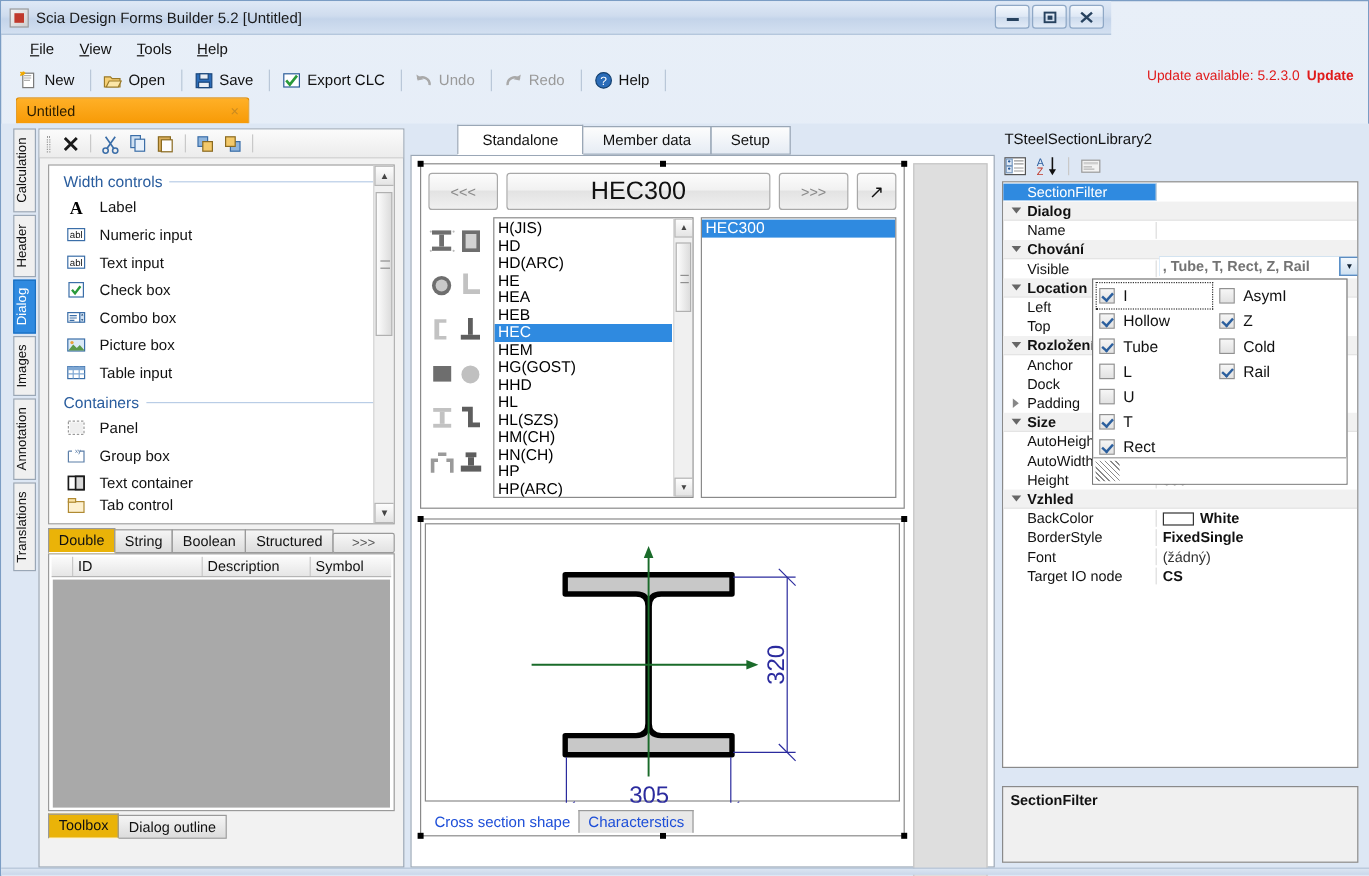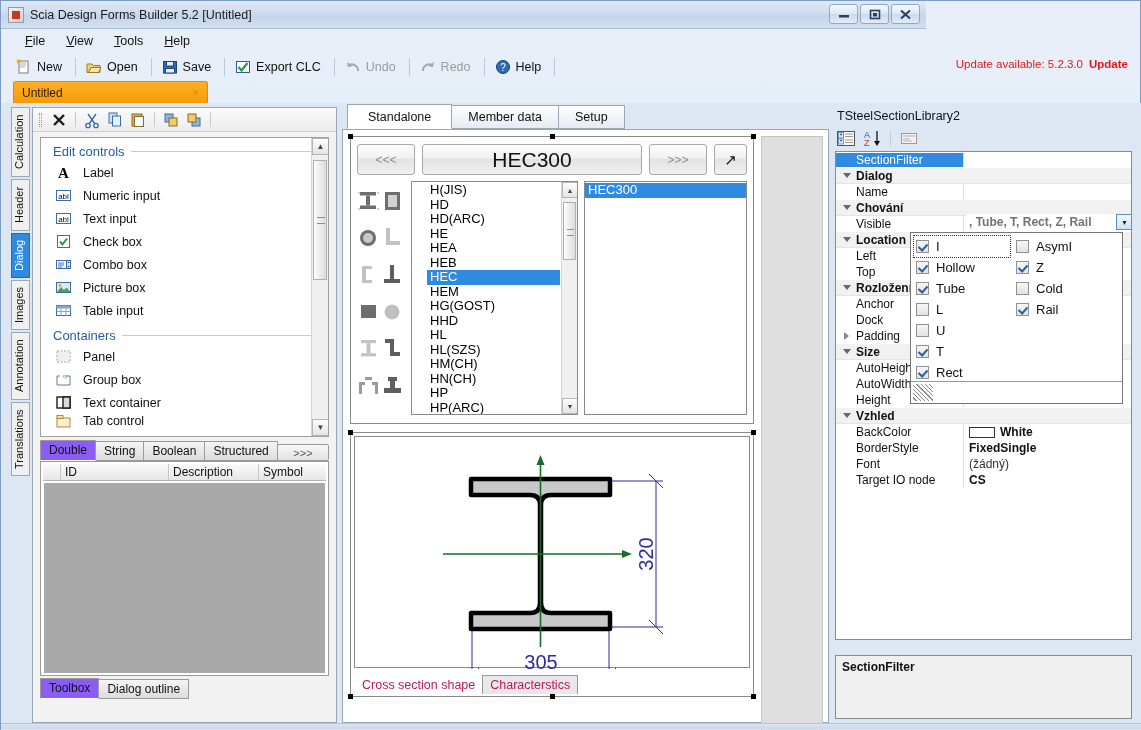--- a/index.html
+++ b/index.html
@@ -156,21 +156,21 @@
   .datagrid-box{
     position:absolute;left:7px;top:334px;width:289px;height:255px;
   }
   .dg-tabs{ display:flex;align-items:flex-end;height:19px; }
   .dg-tab{
     padding:2px 8px;font-size:12px;border:1px solid #9a9a9a;
     background:linear-gradient(to bottom,#f5f5f5,#dcdcdc);
     margin-right:-1px; color:#111;
   }
   .dg-tab.sel{
-    background:#8b5cf6;border-bottom-color:#fff;padding-bottom:3px;position:relative;z-index:2;
+    background:#eab308;border-bottom-color:#fff;padding-bottom:3px;position:relative;z-index:2;
   }
   .dg-more{
     margin-left:auto;width:52px;height:17px;
     background:linear-gradient(to bottom,#f7f7f7,#e2e2e2);
     border:1px solid #9a9a9a;border-radius:2px;
     font-size:11px;color:#555;display:flex;align-items:center;justify-content:center;
   }
   .dg-body{
     position:absolute;left:0;top:19px;width:289px;height:215px;
     background:#fff;border:1px solid #9a9a9a;padding:2px;
@@ -180,21 +180,21 @@
     border-bottom:1px solid #b5b5b5;font-size:12px;color:#111;
   }
   .dg-head div{ border-right:1px solid #c8c8c8;padding:1px 4px; }
   .dg-rows{ position:absolute;left:3px;top:21px;width:281px;height:190px;background:#a9a9a9; }
   .dg-bottom-tabs{
     position:absolute;left:0;top:238px;display:flex;align-items:flex-end;height:19px;
   }
 
   
   .center{
-    position:absolute;left:341px;top:4px;width:487px;height:616px;
+    position:absolute;left:341px;top:4px;width:487px;height:616px;padding-left:34px;
   }
   .ct-tabs{ display:flex;align-items:flex-end;height:22px;margin-left:5px; }
   .ct-tab{
     padding:4px 16px;font-size:12.5px;color:#111;
     border:1px solid #9aa7b6;margin-right:-1px;
     background:linear-gradient(to bottom,#fdfdfd,#e6ecf4);
   }
   .ct-tab.sel{
     background:#fff;border-bottom-color:#fff;position:relative;z-index:2;
     padding:5px 20px 4px;
@@ -251,21 +251,21 @@
   .lb-thumb:after{
     content:"";position:absolute;left:3px;top:26px;width:7px;height:5px;
     border-top:1px solid #8f8f8f;border-bottom:1px solid #8f8f8f;
   }
   .draw-area{
     position:absolute;left:7px;top:302px;width:404px;height:265px;
     border:1px solid #8a8a8a;background:#fff;
   }
   .draw-inner{ position:absolute;left:3px;top:3px;width:396px;height:232px;border:1px solid #8a8a8a;background:#fff; }
   .draw-tabs{ position:absolute;left:4px;bottom:2px;display:flex;align-items:flex-end;height:19px; }
-  .dt{ padding:2px 7px;font-size:12.5px;color:#be185d; }
+  .dt{ padding:2px 7px;font-size:12.5px;color:#1d4ed8; }
   .dt.sel{ background:#e8e8e8;border:1px solid #9a9a9a;border-bottom:none; }
   .gray-pane{
     position:absolute;left:418px;top:6px;width:62px;height:680px;
     background:#dedede;border:1px solid #c5c5c5;
   }
 
   
   .rightpanel{
     position:absolute;left:832px;top:4px;width:303px;height:616px;
   }
@@ -510,21 +510,21 @@
           <svg width="18" height="18">
               <rect x="7" y="7" width="8" height="8" fill="#8fb5dd" stroke="#3b6ea8"></rect>
               <rect x="3" y="3" width="8" height="8" fill="#f3c96a" stroke="#8a6a20"></rect>
             </svg>
         </span>
         <div class="lp-sep"></div>
       </div>
 
       <div class="toolbox-box">
         <div class="tb-group">
-          <span>Edit controls</span>
+          <span>Width controls</span>
           <span class="line"></span>
         </div>
 
         <div class="tb-row">
           <span class="gi">
             <svg width="17" height="17">
                 <text x="8.5" y="14" font-size="15" font-family="Liberation Serif" font-weight="bold" text-anchor="middle" fill="#000">A</text>
               </svg>
           </span>
           <span>Label</span>
@@ -761,21 +761,21 @@
               <span class="shape-ic">
                 <svg width="23" height="36">
                     <rect x="7" y="9" width="9" height="4" fill="#5e5e5e"></rect>
                     <rect x="9" y="13" width="5" height="7" fill="#5e5e5e"></rect>
                     <rect x="3" y="20" width="17" height="5" fill="#5e5e5e"></rect>
                   </svg>
               </span>
             </div>
 
             <div class="listbox lb1">
-              <div style="position:absolute;left:15px;top:1px;right:17px;">
+              <div style="position:absolute;left:0;top:1px;right:17px;">
                 <div class="lb-item">H(JIS)</div>
                 <div class="lb-item">HD</div>
                 <div class="lb-item">HD(ARC)</div>
                 <div class="lb-item">HE</div>
                 <div class="lb-item">HEA</div>
                 <div class="lb-item">HEB</div>
                 <div class="lb-item sel">HEC</div>
                 <div class="lb-item">HEM</div>
                 <div class="lb-item">HG(GOST)</div>
                 <div class="lb-item">HHD</div>

